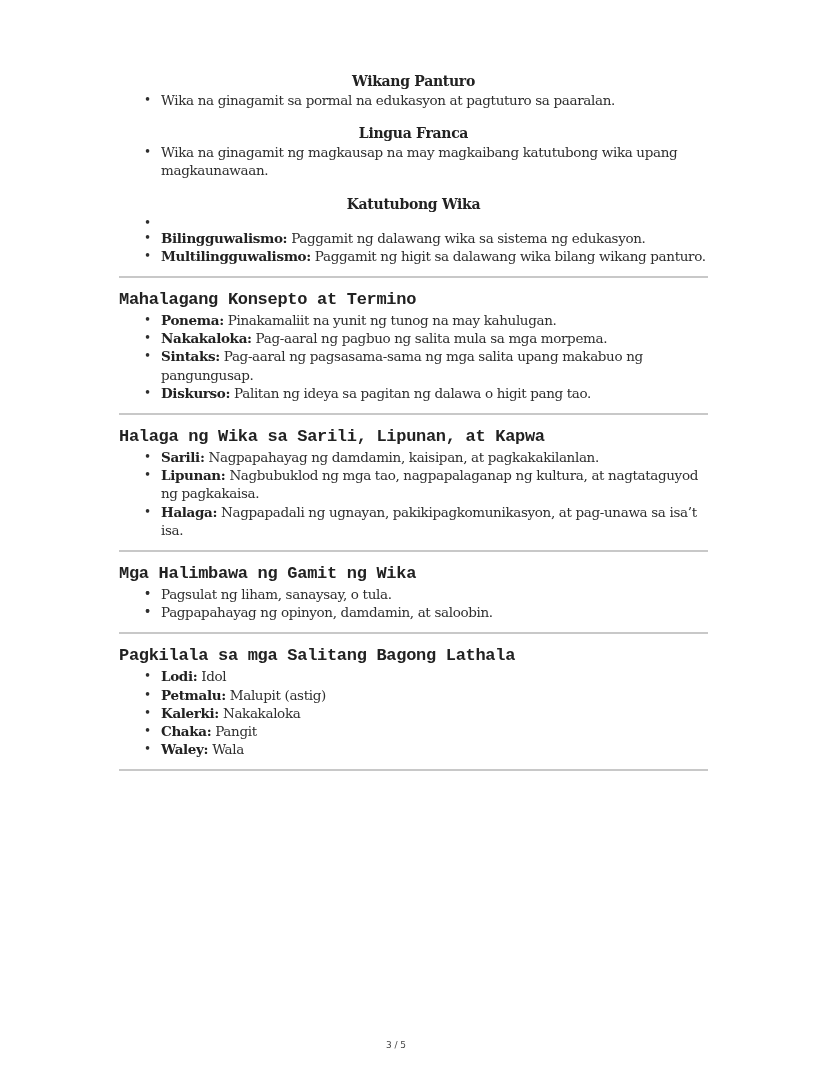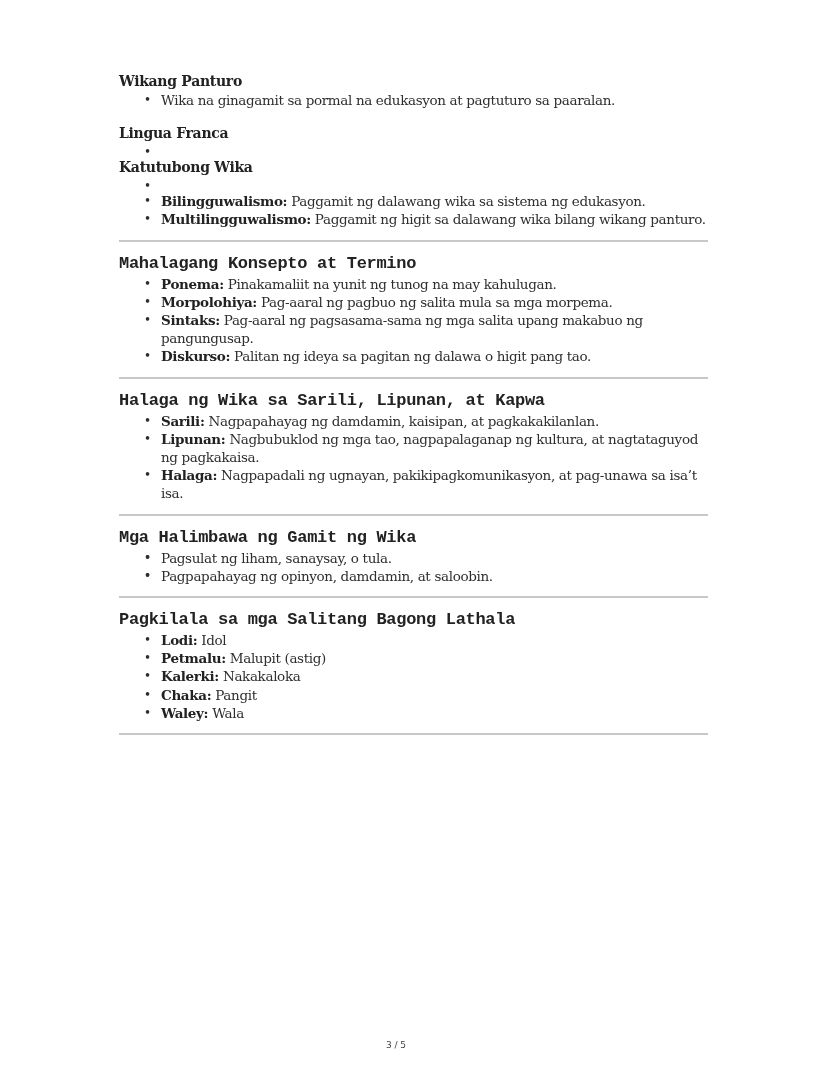--- a/index.html
+++ b/index.html
@@ -1,19 +1,19 @@
 <!DOCTYPE html>
 <html><head>
 <meta charset="utf-8">
 <style>
   html, body { margin:0; padding:0; background:#ffffff; }
   body { width:828px; height:1071px; position:relative; overflow:hidden;
          font-family:"DejaVu Serif", "Liberation Serif", serif; color:#2b2b2b; }
   .page { position:absolute; left:119px; top:72px; width:589px; }
-  .sub-title { font-weight:bold; font-size:14px; line-height:19px; margin:0; color:#222; letter-spacing:-0.3px; }
+  .sub-title { font-weight:bold; font-size:14px; line-height:19px; margin:0; color:#222; letter-spacing:-0.3px;text-align:center; }
   .sec-title { font-weight:bold; font-size:17px; line-height:22px; margin:0; color:#222; letter-spacing:-0.3px;font-family:Liberation Mono, monospace; }
   ul { margin:0; padding:0 0 0 42px; list-style:none; }
   li { position:relative; font-size:13.5px; line-height:18.2px; letter-spacing:-0.35px; color:#2e2e2e; }
   li .bullet { position:absolute; left:-17px; top:0; font-size:12px; }
   li b { color:#222; }
   .gap { height:15px; }
   hr.rule { border:none; border-top:2px solid #c8c8c8; margin:0; height:0; }
   .footer { position:absolute; top:1040px; left:0; width:792px; text-align:center;
             font-family:"DejaVu Sans", sans-serif; font-size:9px; color:#444; }
 </style>
@@ -23,42 +23,42 @@
 <div class="page">
 
   <h4 class="sub-title">Wikang Panturo</h4>
   <ul>
     <li><span class="bullet">•</span><span>Wika na ginagamit sa pormal na edukasyon at pagtuturo sa paaralan.</span></li>
   </ul>
   <div class="gap"></div>
 
   <h4 class="sub-title">Lingua Franca</h4>
   <ul>
-    <li><span class="bullet">•</span></li>
+    <li><span class="bullet">•</span><span>Wika na ginagamit ng magkausap na may magkaibang katutubong wika upang magkaunawaan.</span></li>
   </ul>
   <div class="gap"></div>
 
   <h4 class="sub-title">Katutubong Wika</h4>
   <ul>
     <li><span class="bullet">•</span></li>
   </ul>
   <div class="gap"></div>
 
   <ul>
     <li><span class="bullet">•</span><b>Bilingguwalismo:</b><span> Paggamit ng dalawang wika sa sistema ng edukasyon.</span></li>
     <li><span class="bullet">•</span><b>Multilingguwalismo:</b><span> Paggamit ng higit sa dalawang wika bilang wikang panturo.</span></li>
   </ul>
   <div style="height:11px"></div>
   <hr class="rule">
   <div style="height:11px"></div>
 
   <h3 class="sec-title">Mahalagang Konsepto at Termino</h3>
   <ul>
     <li><span class="bullet">•</span><b>Ponema:</b><span> Pinakamaliit na yunit ng tunog na may kahulugan.</span></li>
-    <li><span class="bullet">•</span><b>Morpolohiya:</b><span> Pag-aaral ng pagbuo ng salita mula sa mga morpema.</span></li>
+    <li><span class="bullet">•</span><b>Nakakaloka:</b><span> Pag-aaral ng pagbuo ng salita mula sa mga morpema.</span></li>
     <li><span class="bullet">•</span><b>Sintaks:</b><span> Pag-aaral ng pagsasama-sama ng mga salita upang makabuo ng pangungusap.</span></li>
     <li><span class="bullet">•</span><b>Diskurso:</b><span> Palitan ng ideya sa pagitan ng dalawa o higit pang tao.</span></li>
   </ul>
   <div style="height:11px"></div>
   <hr class="rule">
   <div style="height:11px"></div>
 
   <h3 class="sec-title">Halaga ng Wika sa Sarili, Lipunan, at Kapwa</h3>
   <ul>
     <li><span class="bullet">•</span><b>Sarili:</b><span> Nagpapahayag ng damdamin, kaisipan, at pagkakakilanlan.</span></li>

